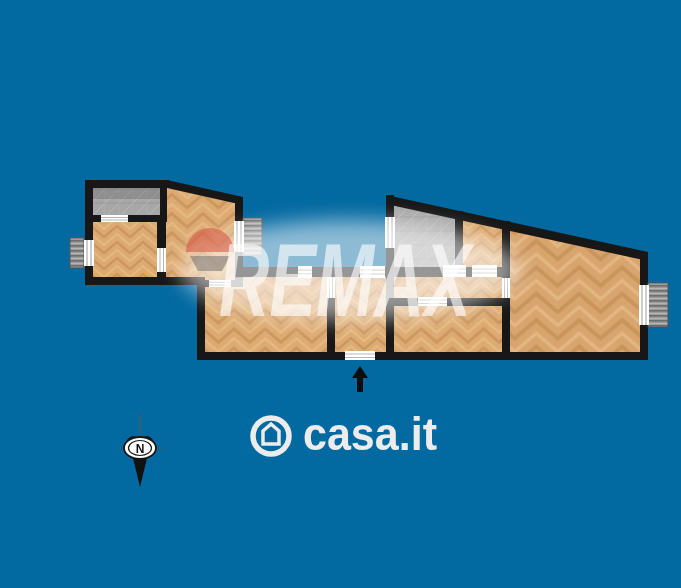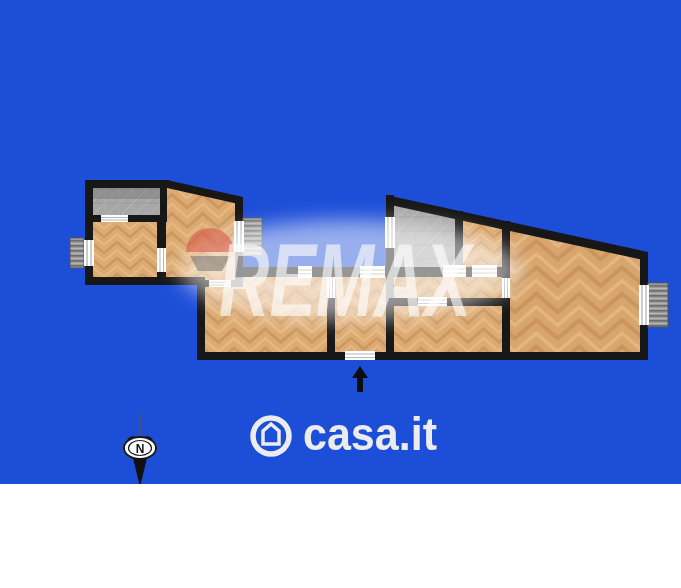--- a/index.html
+++ b/index.html
@@ -1,21 +1,21 @@
 <!DOCTYPE html>
 <html><head>
 <meta charset="utf-8">
 <style>
   html, body { margin: 0; padding: 0; background: #ffffff; }
   body { font-family: "Liberation Sans", sans-serif; }
   .stage {
     position: relative;
     width: 681px;
-    height: 484px;
-    background: #1d4ed8;
+    height: 588px;
+    background: #0369a1;
     overflow: hidden;
   }
   .stage svg { position: absolute; left: 0; top: 0; }
   text { user-select: none; }
 </style>
 </head>
 <body>
 
 <div class="stage">
 <svg width="681" height="588" viewBox="0 0 681 588" xmlns="http://www.w3.org/2000/svg">

